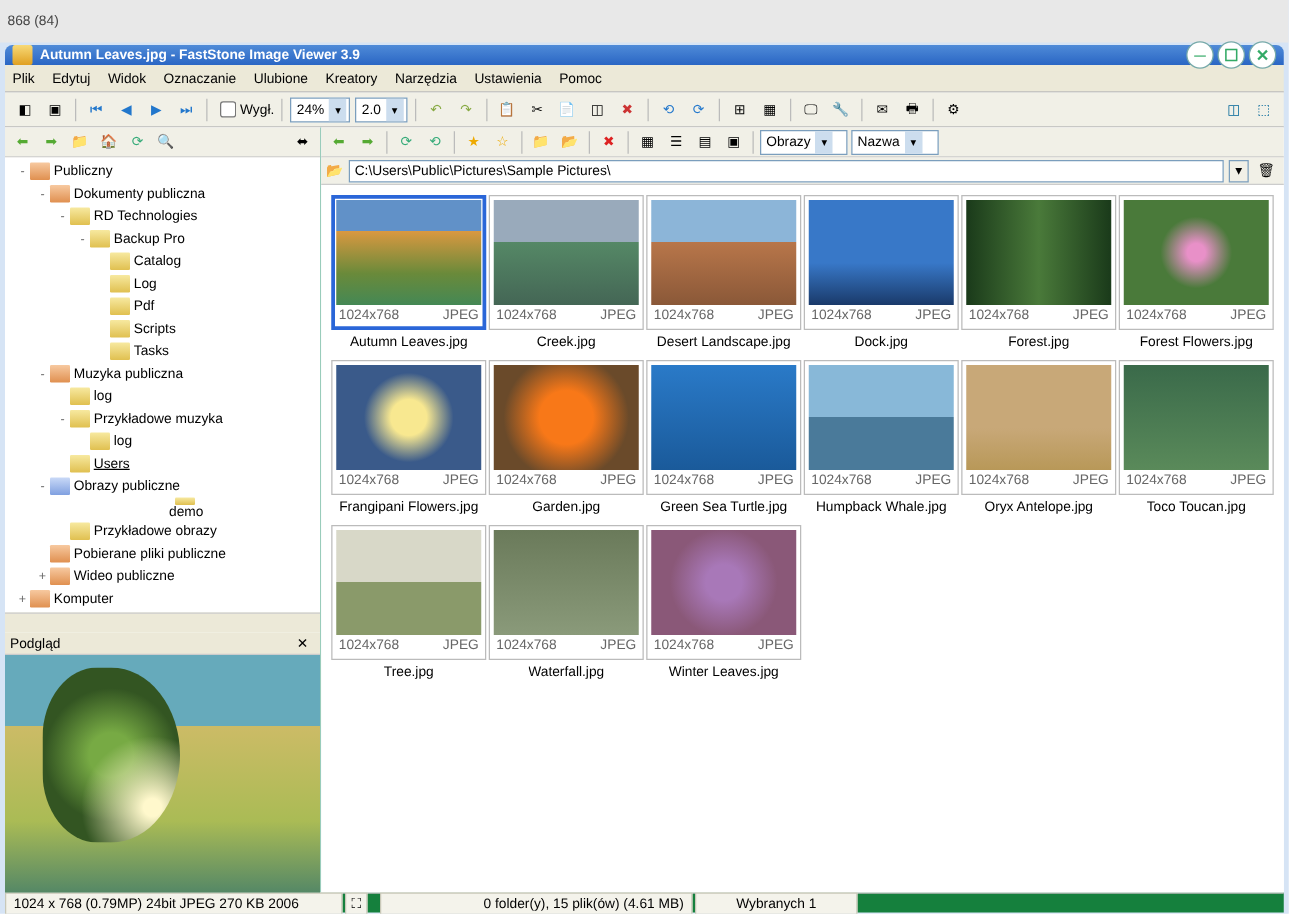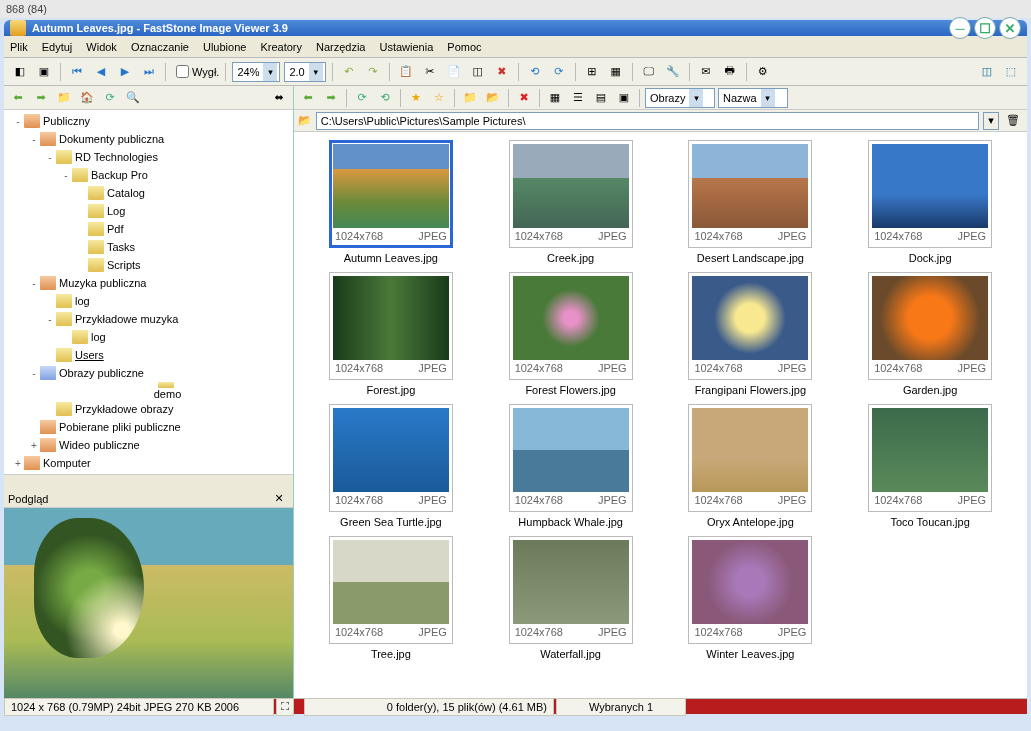--- a/index.html
+++ b/index.html
@@ -1,17 +1,17 @@
 <!DOCTYPE html>
 <html><head>
 <meta charset="utf-8">
 <style>
 * { box-sizing: border-box; margin: 0; padding: 0; font-family: Tahoma, Arial, sans-serif; font-size: 11px; }
 body { background: #d6e4f5; width: 1031px; height: 731px; overflow: hidden; }
-.top-bar { height: 18px; background: #e8e8e8; display: flex; align-items: center; padding-left: 6px; gap: 4px; color: #444; }
+.top-bar { height: 34px; background: #e8e8e8; display: flex; align-items: center; padding-left: 6px; gap: 4px; color: #444; }
 .title-bar { height: 16px; background: linear-gradient(#4f8bd8,#2a66c4); display: flex; align-items: center; padding: 0 6px; color: #fff; font-weight: bold; border-radius: 6px 6px 0 0; margin: 2px 4px 0 4px; }
 .title-bar .icon { width: 16px; height: 16px; background: linear-gradient(#f7d978,#e0a020); border-radius: 2px; margin-right: 6px; }
 .title-bar .spacer { flex: 1; }
 .win-btn { width: 22px; height: 22px; border-radius: 11px; background: #fff; border: 1px solid #7aa; display: inline-flex; align-items: center; justify-content: center; margin-left: 3px; font-size: 13px; color: #3a6; cursor: pointer; }
 .menu-bar { height: 22px; background: #ece9d8; display: flex; align-items: center; padding: 0 6px; gap: 14px; border-bottom: 1px solid #bbb; margin: 0 4px; }
 .menu-bar span { cursor: pointer; }
 .toolbar { height: 28px; background: #f1f0e7; display: flex; align-items: center; padding: 0 6px; gap: 4px; border-bottom: 1px solid #bbb; margin: 0 4px; }
 .tb-btn { width: 20px; height: 20px; display: inline-flex; align-items: center; justify-content: center; cursor: pointer; border-radius: 2px; }
 .tb-sep { width: 1px; height: 18px; background: #bbb; margin: 0 2px; }
 .combo { height: 20px; border: 1px solid #7b9ebd; background: #fff; display: inline-flex; align-items: center; padding: 0 2px 0 4px; font-size: 11px; }
@@ -25,28 +25,28 @@
 .tree-item .exp { width: 12px; text-align: center; color: #666; font-size: 10px; }
 .tree-item .fold-icon { width: 16px; height: 14px; background: linear-gradient(#f7e9a0,#e0c050); border-radius: 1px; margin-right: 3px; }
 .tree-item.special .fold-icon { background: linear-gradient(#f7c9a0,#e09050); }
 .tree-item.img .fold-icon { background: linear-gradient(#c9d9f7,#80a0e0); }
 .preview-label { height: 18px; background: #ece9d8; padding: 2px 4px; border-bottom: 1px solid #ccc; display: flex; justify-content: space-between; align-items: center; }
 .preview-img { flex: 0 0 auto; height: 190px; background: linear-gradient(to bottom, #6ab 0%, #6ab 30%, #cb6 30%, #ab5 70%, #586 100%); position: relative; overflow: hidden; }
 .preview-img::before { content: ""; position: absolute; left: 30px; top: 10px; width: 110px; height: 140px; background: radial-gradient(circle at 80% 80%, #fff8cc 5%, transparent 40%), radial-gradient(circle at 50% 50%, #7a4 20%, #352 60%); border-radius: 40% 50% 50% 40%; }
 .right-pane { flex: 1; display: flex; flex-direction: column; }
 .path-bar { height: 22px; background: #f1f0e7; display: flex; align-items: center; padding: 0 4px; gap: 4px; border-bottom: 1px solid #ccc; }
 .path-input { flex: 1; height: 18px; border: 1px solid #7b9ebd; background: #fff; padding: 0 4px; display: flex; align-items: center; }
-.thumbs { flex: 1; overflow: auto; background: #fff; padding: 8px; display: grid; grid-template-columns: repeat(4, 1fr); gap: 8px 2px; align-content: start; }
+.thumbs { flex: 1; overflow: auto; background: #fff; padding: 8px; display: grid; grid-template-columns: repeat(6, 1fr); gap: 8px 2px; align-content: start; }
 .thumb { display: flex; flex-direction: column; align-items: center; }
 .thumb-frame { width: 124px; height: 108px; border: 1px solid #bbb; background: #fff; padding: 3px; display: flex; flex-direction: column; cursor: pointer; }
 .thumb.selected .thumb-frame { border: 3px solid #2a66d8; padding: 1px; }
 .thumb-img { flex: 1; background: #8a8; }
 .thumb-meta { height: 16px; display: flex; justify-content: space-between; align-items: center; font-size: 10px; color: #666; padding: 0 2px; }
 .thumb-name { margin-top: 4px; font-size: 11px; text-align: center; max-width: 130px; overflow: hidden; text-overflow: ellipsis; white-space: nowrap; }
-.status { height: 16px; background: #b91c1c; display: flex; align-items: center; border-top: 1px solid #bbb; margin: 0 4px; }
+.status { height: 16px; background: #15803d; display: flex; align-items: center; border-top: 1px solid #bbb; margin: 0 4px; }
 .status .cell { border: 1px solid #c8c8b8; padding: 2px 6px; margin-right: 2px; background: #f4f3eb; height: 18px; display: flex; align-items: center; }
 .bg-autumn { background: linear-gradient(to bottom, #6191c8 30%, #d89840 30%, #6a8a3a 70%, #485 100%); }
 .bg-creek { background: linear-gradient(#9ab 40%, #586 40%, #465 100%); }
 .bg-desert { background: linear-gradient(#8cb5d8 40%, #b8764a 40%, #8a5838 100%); }
 .bg-dock { background: linear-gradient(#3878c8 60%, #1a3a6a 100%); }
 .bg-forest { background: linear-gradient(to right, #1a3a1a, #4a7a3a, #1a3a1a); }
 .bg-forestfl { background: radial-gradient(circle, #e890c8 10%, #4a7a3a 40%); }
 .bg-frangipani { background: radial-gradient(circle, #f8e890 20%, #3a5a8a 50%); }
 .bg-garden { background: radial-gradient(circle, #f87818 30%, #6a4a2a 70%); }
 .bg-turtle { background: linear-gradient(#2a7ac8, #1a5a9a); }
@@ -180,26 +180,26 @@
           <span>Log</span>
         </div>
         <div class="tree-item " style="padding-left: 70px;">
           <span class="exp"></span>
           <span class="fold-icon"></span>
           <span>Pdf</span>
         </div>
         <div class="tree-item " style="padding-left: 70px;">
           <span class="exp"></span>
           <span class="fold-icon"></span>
+          <span>Scripts</span>
+        </div>
+        <div class="tree-item " style="padding-left: 70px;">
+          <span class="exp"></span>
+          <span class="fold-icon"></span>
           <span>Tasks</span>
-        </div>
-        <div class="tree-item " style="padding-left: 70px;">
-          <span class="exp"></span>
-          <span class="fold-icon"></span>
-          <span>Scripts</span>
         </div>
         <div class="tree-item special" style="padding-left: 22px;">
           <span class="exp">-</span>
           <span class="fold-icon"></span>
           <span>Muzyka publiczna</span>
         </div>
         <div class="tree-item " style="padding-left: 38px;">
           <span class="exp"></span>
           <span class="fold-icon"></span>
           <span>log</span>

